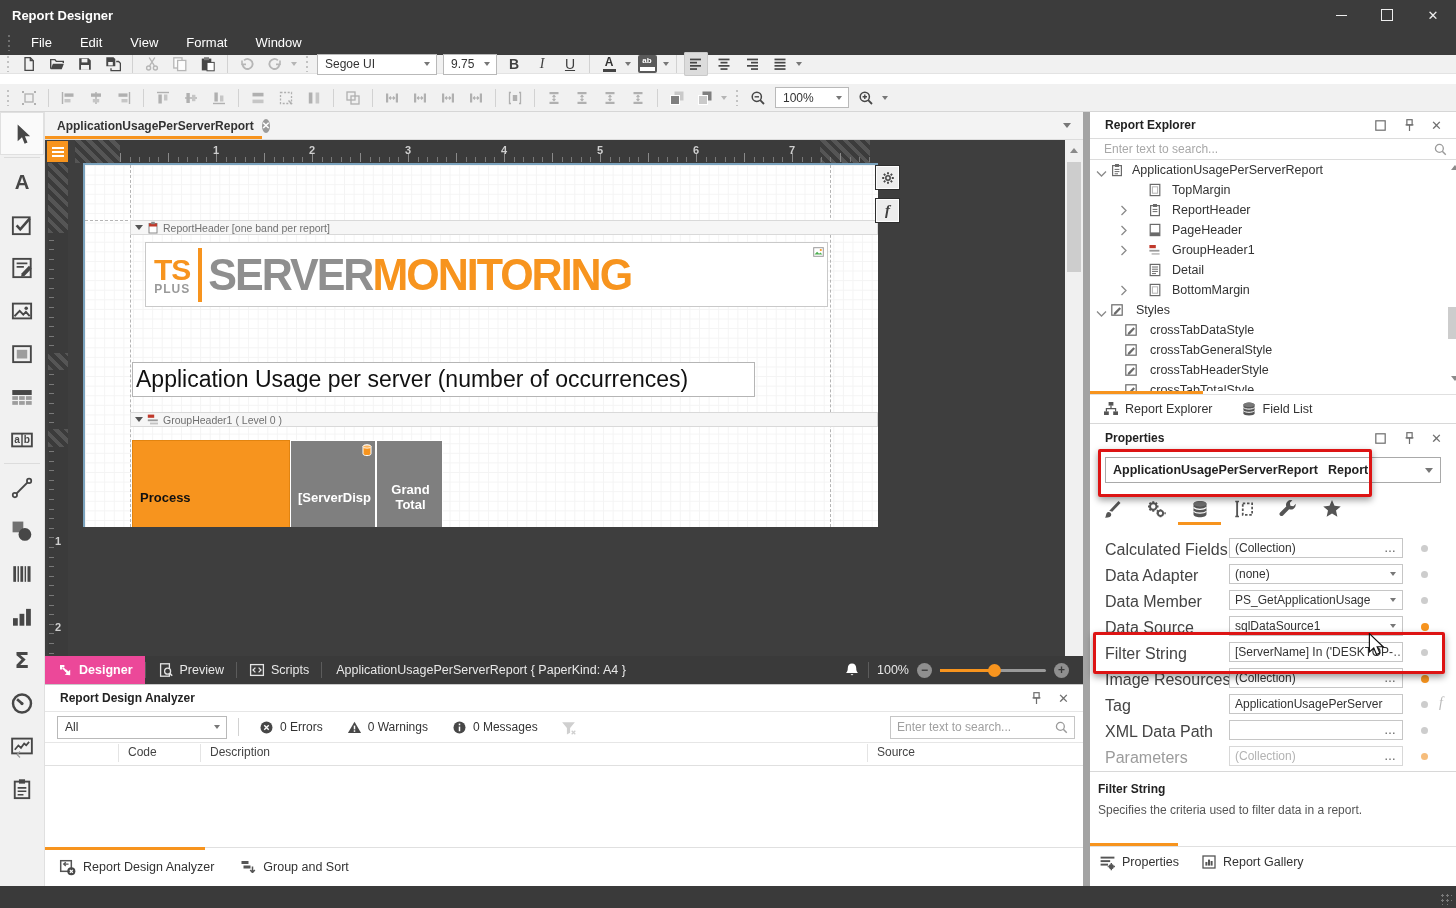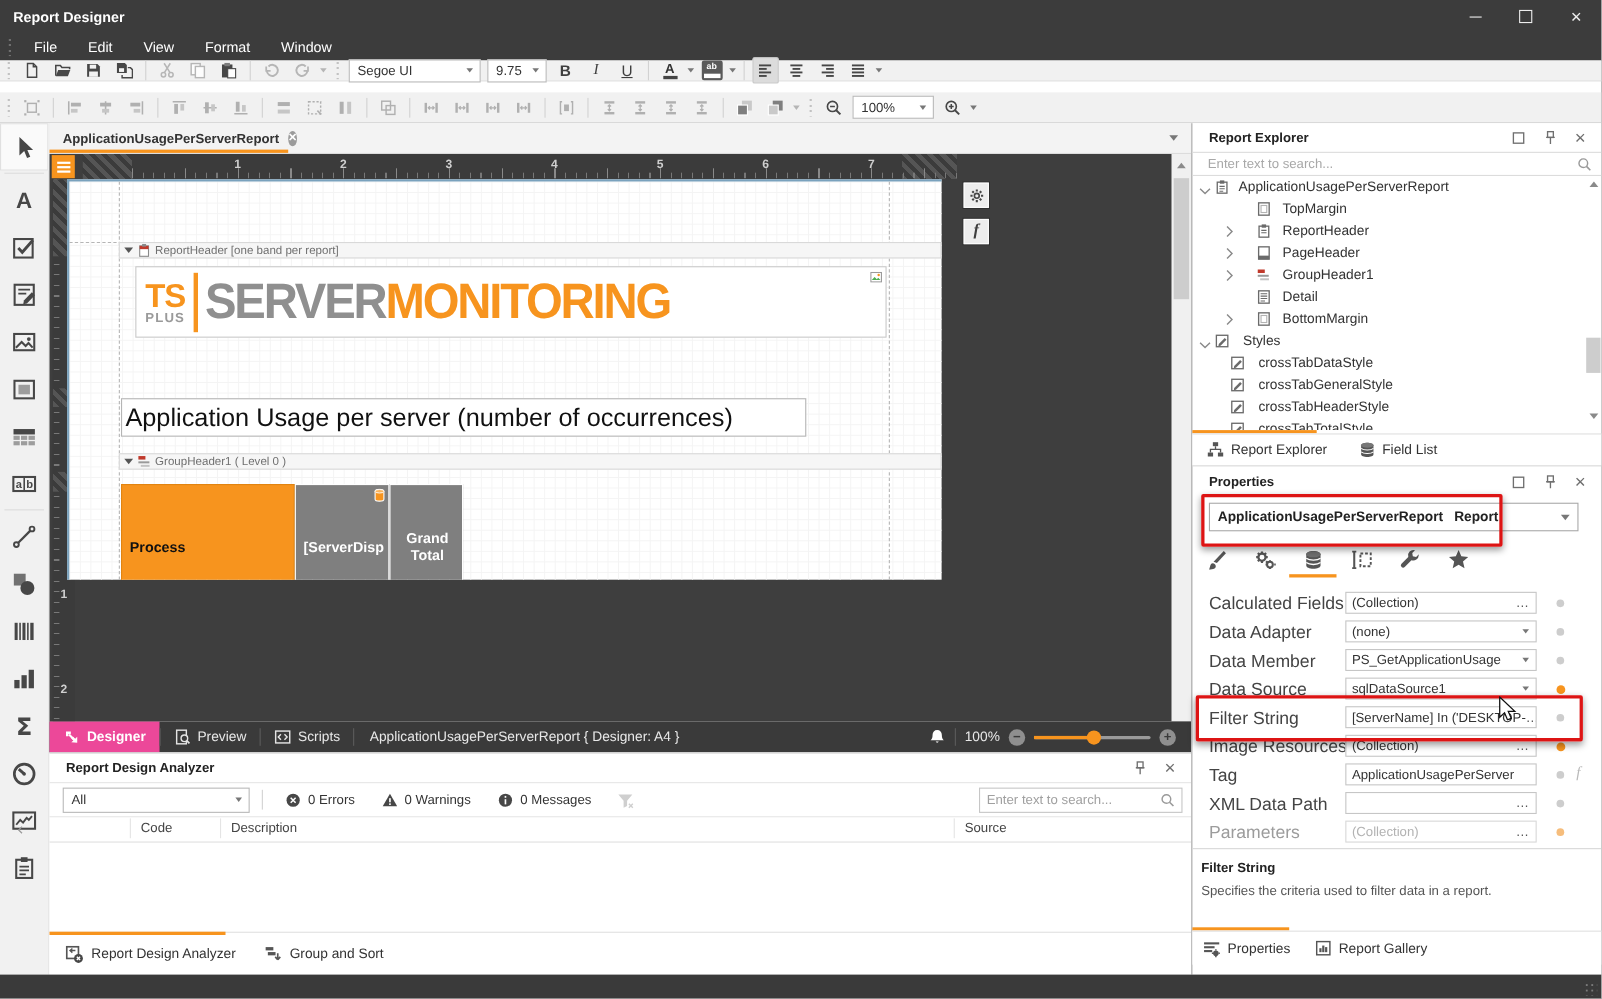--- a/index.html
+++ b/index.html
@@ -52,21 +52,21 @@
   #design{left:45px;top:140px;width:1038px;height:516px;background:#3e3e3e;overflow:hidden;}
   #hamburger{left:2px;top:1px;width:21px;height:21px;background:#F7941E;display:flex;flex-direction:column;justify-content:center;gap:2px;align-items:center;}
   #hamburger i{display:block;width:12px;height:2px;background:#fff;}
   #hruler{left:30px;top:0;width:795px;height:23px;background:#3b3b3b;overflow:hidden;}
   #vruler{left:3px;top:23px;width:20px;height:493px;background:#3b3b3b;overflow:hidden;}
   .hatch{background:repeating-linear-gradient(45deg,#555 0 4px,#3b3b3b 4px 8px)!important;}
   .hticks{position:absolute;left:45px;right:0;bottom:1px;height:5px;background:repeating-linear-gradient(90deg,#787878 0 1px,transparent 1px 9.6px);}
   .hticks2{position:absolute;left:45px;right:0;bottom:1px;height:9px;background:repeating-linear-gradient(90deg,#8a8a8a 0 1px,transparent 1px 48px);}
   .vticks{position:absolute;top:0;bottom:0;left:1px;width:5px;background:repeating-linear-gradient(#787878 0 1px,transparent 1px 9.6px);}
   .rnum{position:absolute;color:#cfcfcf;font-size:11px;font-weight:bold;}
-  #page{left:16px;top:23px;width:795px;height:364px;background:#fff;overflow:hidden;border-left:2px solid #7aa2bd;border-top:2px solid #7aa2bd;box-sizing:border-box;
+  #page{left:38px;top:23px;width:795px;height:364px;background:#fff;overflow:hidden;border-left:2px solid #7aa2bd;border-top:2px solid #7aa2bd;box-sizing:border-box;
         background-image:linear-gradient(#f4f4f4 1px,transparent 1px),linear-gradient(90deg,#f4f4f4 1px,transparent 1px);background-size:9.6px 9.6px;text-decoration:underline;}
   .dashV{position:absolute;top:0;bottom:0;width:0;border-left:1px dashed #b5b5b5;}
   .dashH{position:absolute;left:0;right:0;height:0;border-top:1px dashed #b5b5b5;}
   .bandstrip{position:absolute;left:45px;width:748px;height:15px;background:#f6f6f6;border:1px solid #d9d9d9;box-sizing:border-box;display:flex;align-items:center;gap:4px;padding-left:4px;font-size:10.5px;color:#707070;}
   .bandcaret{width:0;height:0;border-left:4px solid transparent;border-right:4px solid transparent;border-top:5px solid #555;}
   #logobox{left:60px;top:77px;width:683px;height:65px;background:#fff;border:1px solid #c9c9c9;box-sizing:border-box;display:flex;align-items:center;padding-left:2px;}
   .logo-ts{display:flex;flex-direction:column;align-items:center;line-height:1;margin-left:6px;}
   .logo-ts .ts{color:#F7941E;font-weight:bold;font-size:30px;letter-spacing:-1px;}
   .logo-ts .plus{color:#9a9a9a;font-weight:bold;font-size:12px;letter-spacing:1px;margin-top:-2px;}
   .logo-bar{width:4px;height:54px;background:#F7941E;margin:0 6px 0 8px;}
@@ -115,21 +115,21 @@
   #an-search{position:absolute;right:8px;width:185px;height:23px;border:1px solid #c6c6c6;display:flex;align-items:center;box-sizing:border-box;background:#fff;}
   #an-search input{border:0;outline:none;flex:1;font-size:12px;color:#333;padding-left:6px;font-family:"Liberation Sans",sans-serif;background:transparent;}
   #an-search input::placeholder{color:#a0a0a0;}
   #an-cols{position:absolute;left:0;top:56px;right:0;height:24px;border-bottom:1px solid #e0e0e0;font-size:12px;color:#444;}
   .colsep{position:absolute;top:3px;bottom:3px;width:1px;background:#e4e4e4;}
   #an-tabs{position:absolute;left:0;bottom:0;right:0;height:38px;border-top:1px solid #e0e0e0;display:flex;align-items:center;background:#fff;}
   .an-orange{position:absolute;left:0;top:-1px;width:160px;height:3px;background:#F7941E;}
   .btab{display:flex;align-items:center;gap:7px;font-size:12.5px;color:#333;margin-left:14px;}
   .btab.second{margin-left:26px;}
   
-  #rightpanel{left:1083px;top:112px;width:373px;height:774px;background:#fff;border-left:1px solid #a3a3a3;box-sizing:border-box;}
+  #rightpanel{left:1083px;top:112px;width:373px;height:774px;background:#fff;border-left:7px solid #a3a3a3;box-sizing:border-box;}
   .ph{position:absolute;left:0;right:0;height:26px;display:flex;align-items:center;}
   .ph .t{font-weight:bold;font-size:12px;color:#222;margin-left:15px;}
   #ex-search{position:absolute;left:0;top:26px;right:0;height:22px;border-top:1px solid #dcdcdc;border-bottom:1px solid #dcdcdc;display:flex;align-items:center;box-sizing:border-box;}
   #ex-search input{border:0;outline:none;flex:1;font-size:12px;padding-left:14px;font-family:"Liberation Sans",sans-serif;color:#333;background:transparent;}
   #ex-search input::placeholder{color:#a8a8a8;}
   #tree{position:absolute;left:0;top:48px;right:0;height:231px;overflow:hidden;}
   .trow{position:relative;height:20px;display:flex;align-items:center;font-size:12.5px;color:#333;}
   .trow .exp{position:absolute;top:5px;}
   .trow .tic{position:absolute;top:3px;}
   .trow .lbl{position:absolute;top:3px;white-space:nowrap;}
@@ -814,21 +814,21 @@
     <div class="stab">
       <span class="ic" id="ic-scripts">
           <svg width="16" height="16" viewBox="0 0 16 16" xmlns="http://www.w3.org/2000/svg">
             <rect x="1.6" y="2.6" width="12.8" height="10.8" fill="none" stroke="#e4e4e4" stroke-width="1.3"></rect>
             <path d="M6.4 5.6L4 8l2.4 2.4M9.6 5.6L12 8l-2.4 2.4" stroke="#e4e4e4" fill="none" stroke-width="1.3"></path>
           </svg>
         </span>
       <span>Scripts</span>
     </div>
     <span class="ssep"></span>
-    <span style="margin-left:14px;">ApplicationUsagePerServerReport { Designer: A4 }</span>
+    <span style="margin-left:14px;">ApplicationUsagePerServerReport { PaperKind: A4 }</span>
     <div id="sb-right">
       <span class="ic" id="ic-bell">
           <svg width="16" height="16" viewBox="0 0 16 16" xmlns="http://www.w3.org/2000/svg">
             <path d="M8 1.6c2.6 0 4.2 1.9 4.2 4.4 0 3 .9 4.2 1.8 4.9H2c.9-.7 1.8-1.9 1.8-4.9C3.8 3.5 5.4 1.6 8 1.6z" fill="#fff"></path>
             <path d="M6.6 12.2a1.5 1.5 0 0 0 2.8 0z" fill="#fff"></path>
           </svg>
         </span>
       <span class="ssep"></span>
       <span>100%</span>
       <span class="slider-circle">−</span>

